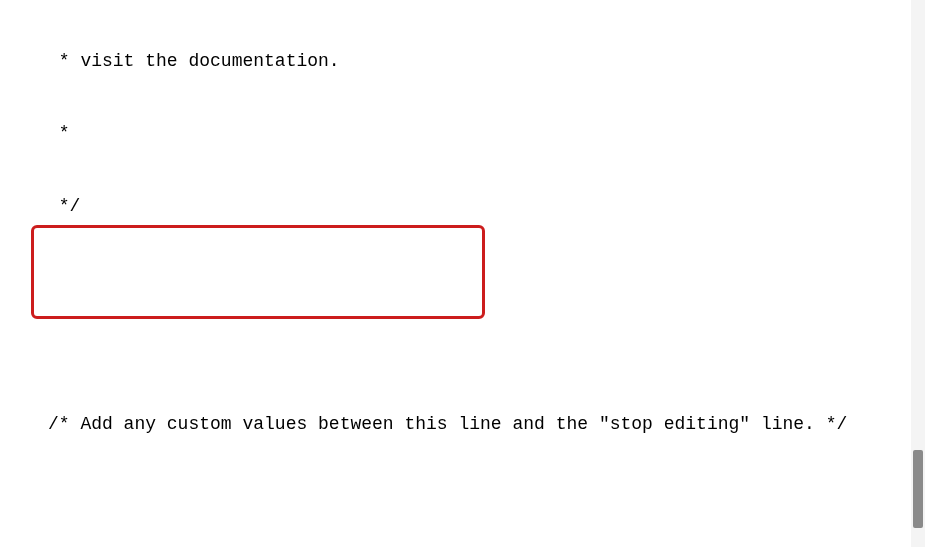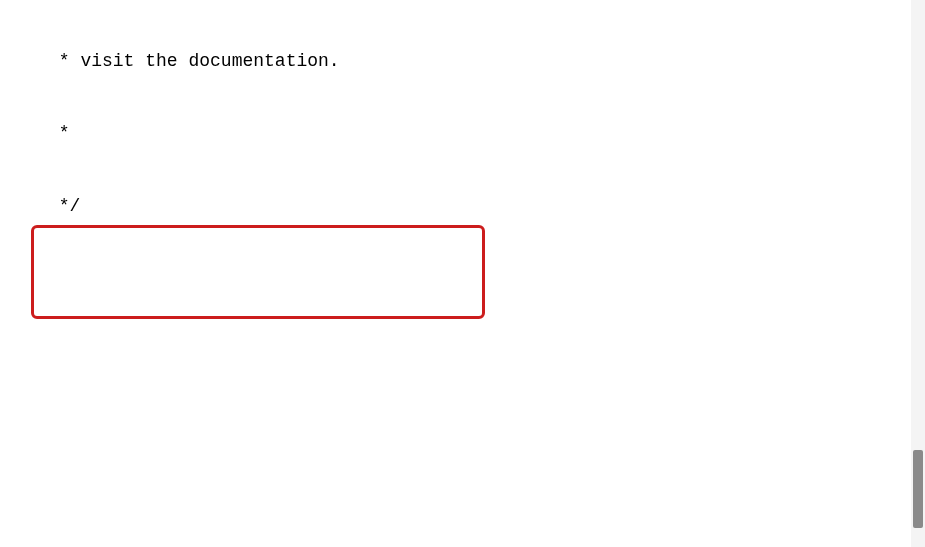--- a/index.html
+++ b/index.html
@@ -61,20 +61,21 @@
 </head>
 <body>
 
 <div class="viewport">
   <div class="code-area">
     <div class="line"> * visit the documentation.</div>
     <div class="line"> *</div>
     <div class="line"> */</div>
     <div class="blank"></div>
     <div class="blank"></div>
+    <div class="line">/* Add any custom values between this line and the "stop editing" line. */</div>
     
     
     
     
     
     
     
     
     
     

